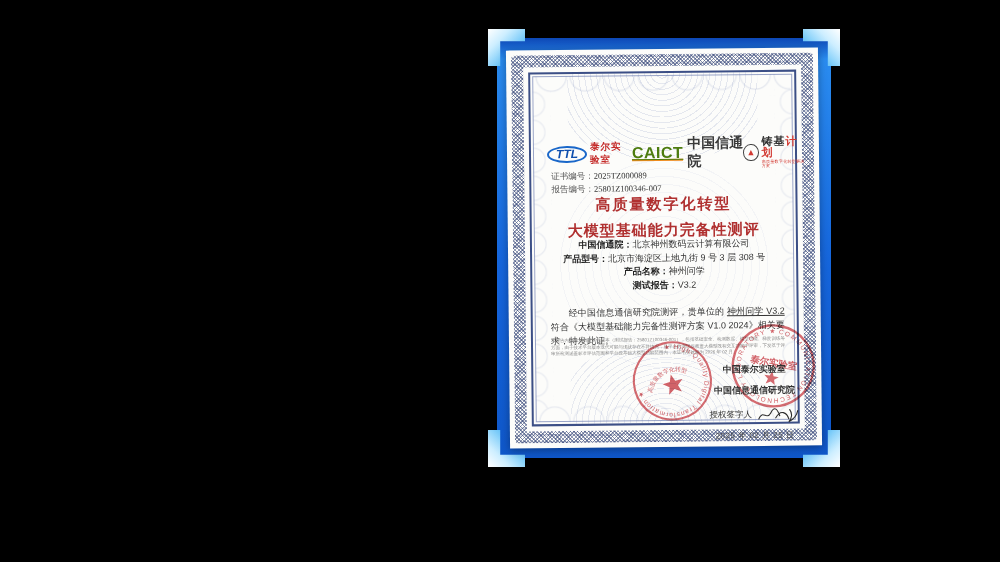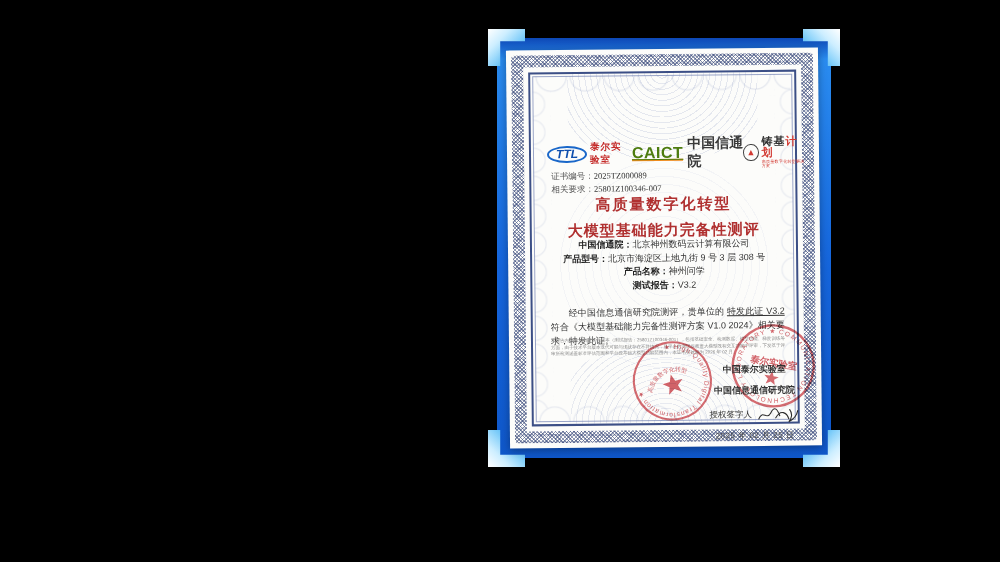--- a/index.html
+++ b/index.html
@@ -159,37 +159,37 @@
           </span>
         <span class="zhuji-text">
           <span class="zj-row"><span class="zj-dark">铸基</span><span class="zj-red">计划</span></span>
           <span class="zj-tag">高质量数字化转型解决方案</span>
         </span>
       </div>
     </div>
 
     <div class="numbers">
       <div><span>证书编号：</span><b>2025TZ000089</b></div>
-      <div><span>相关要求：</span><b>25801Z100346-007</b></div>
+      <div><span>报告编号：</span><b>25801Z100346-007</b></div>
     </div>
 
     <div class="title">
       <div class="t1">高质量数字化转型</div>
       <div class="t2">大模型基础能力完备性测评</div>
     </div>
 
     <div class="info">
       <div><span class="lbl">中国信通院：</span><span>北京神州数码云计算有限公司</span></div>
       <div><span class="lbl">产品型号：</span><span>北京市海淀区上地九街 9 号 3 层 308 号</span></div>
       <div><span class="lbl">产品名称：</span><span>神州问学</span></div>
       <div><span class="lbl">测试报告：</span><span>V3.2</span></div>
     </div>
 
     <div class="body-text">
-      <span>经中国信息通信研究院测评，贵单位的 </span><span class="uline">特发此证 V3.2</span><span> 符合《大模型基础能力完备性测评方案 V1.0 2024》相关要求，特发此证。</span>
+      <span>经中国信息通信研究院测评，贵单位的 </span><span class="uline">神州问学 V3.2</span><span> 符合《大模型基础能力完备性测评方案 V1.0 2024》相关要求，特发此证。</span>
     </div>
 
     <div class="footnote">本报告内容针对当前送检版本（测试报告：25801Z100346-001），包括基础安全、检测数据、模型功能、梯度训练等方面，由于技术平台版本迭代可能与现状存在不符情况，且平台的测试仅覆盖大模型既有交互功能中评审，下发基于评审所检测涵盖标准评估范围和平台级基础大模型功能范围内，本证书有效期为 2026 年 02 月。</div>
 
     <div class="stamp left">
       <svg viewBox="0 0 100 100" width="82" height="82">
         <defs>
           <path id="lring" d="M50,11 a39,39 0 1,1 -0.01,0" fill="none"></path>
           <path id="larc" d="M22,58 a30,30 0 0,1 56,0" fill="none"></path>
         </defs>

